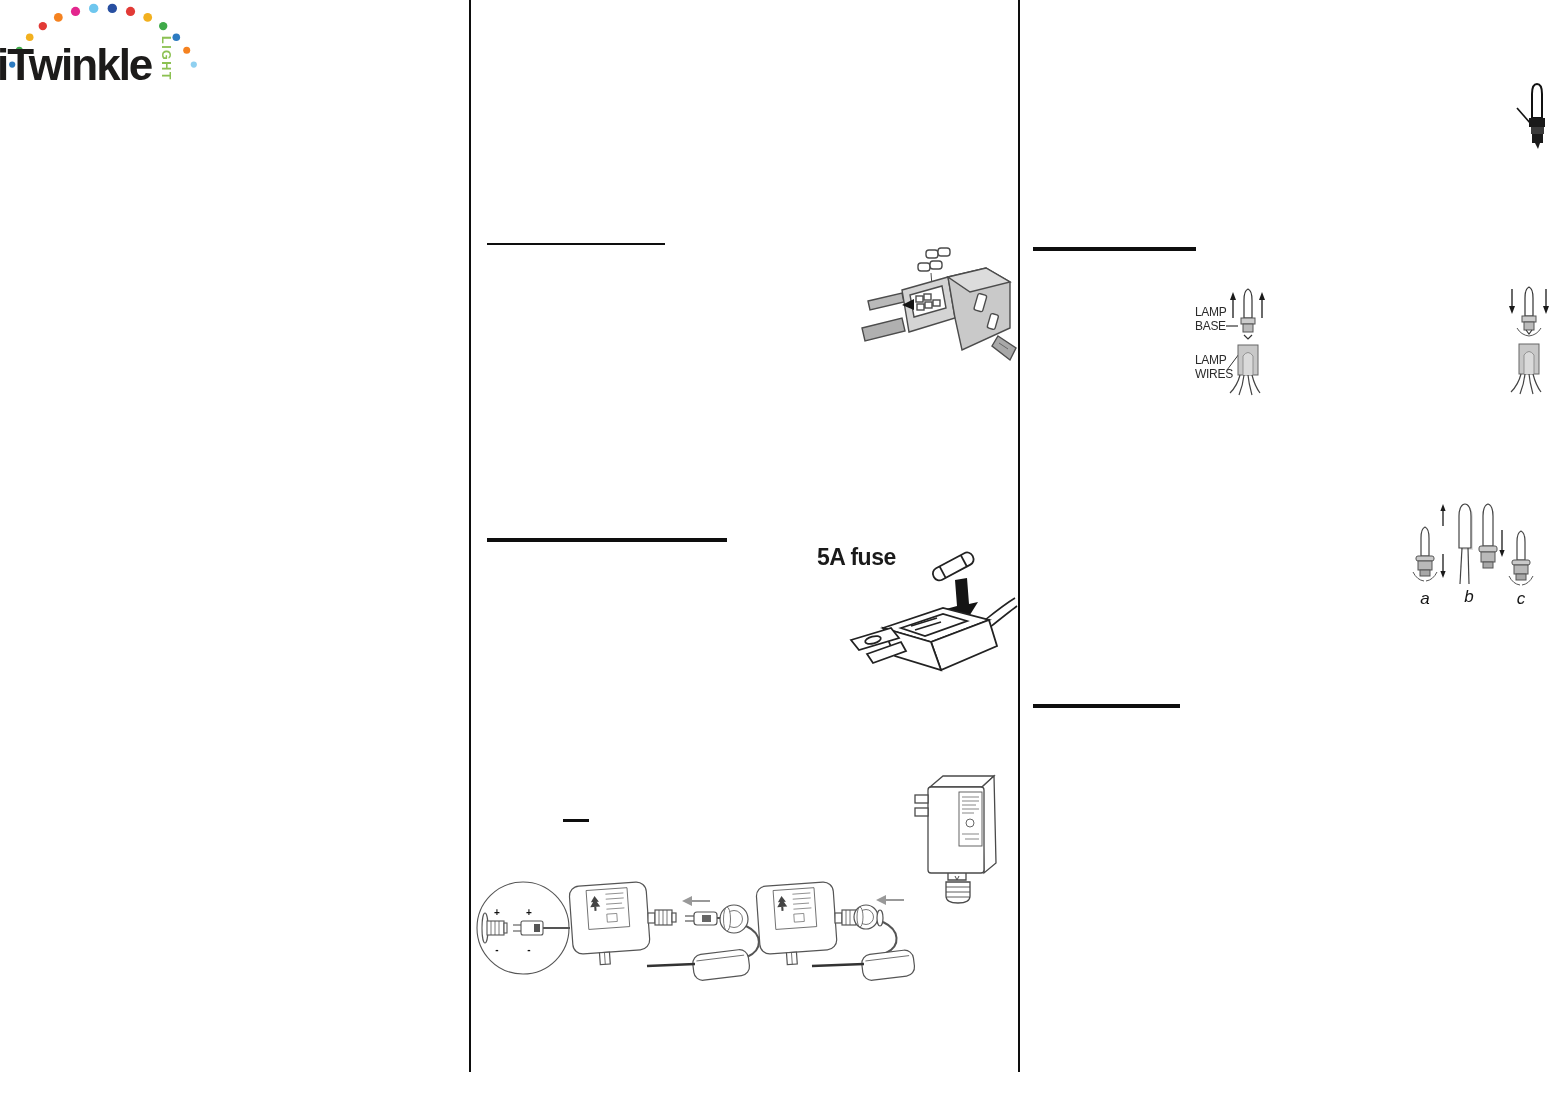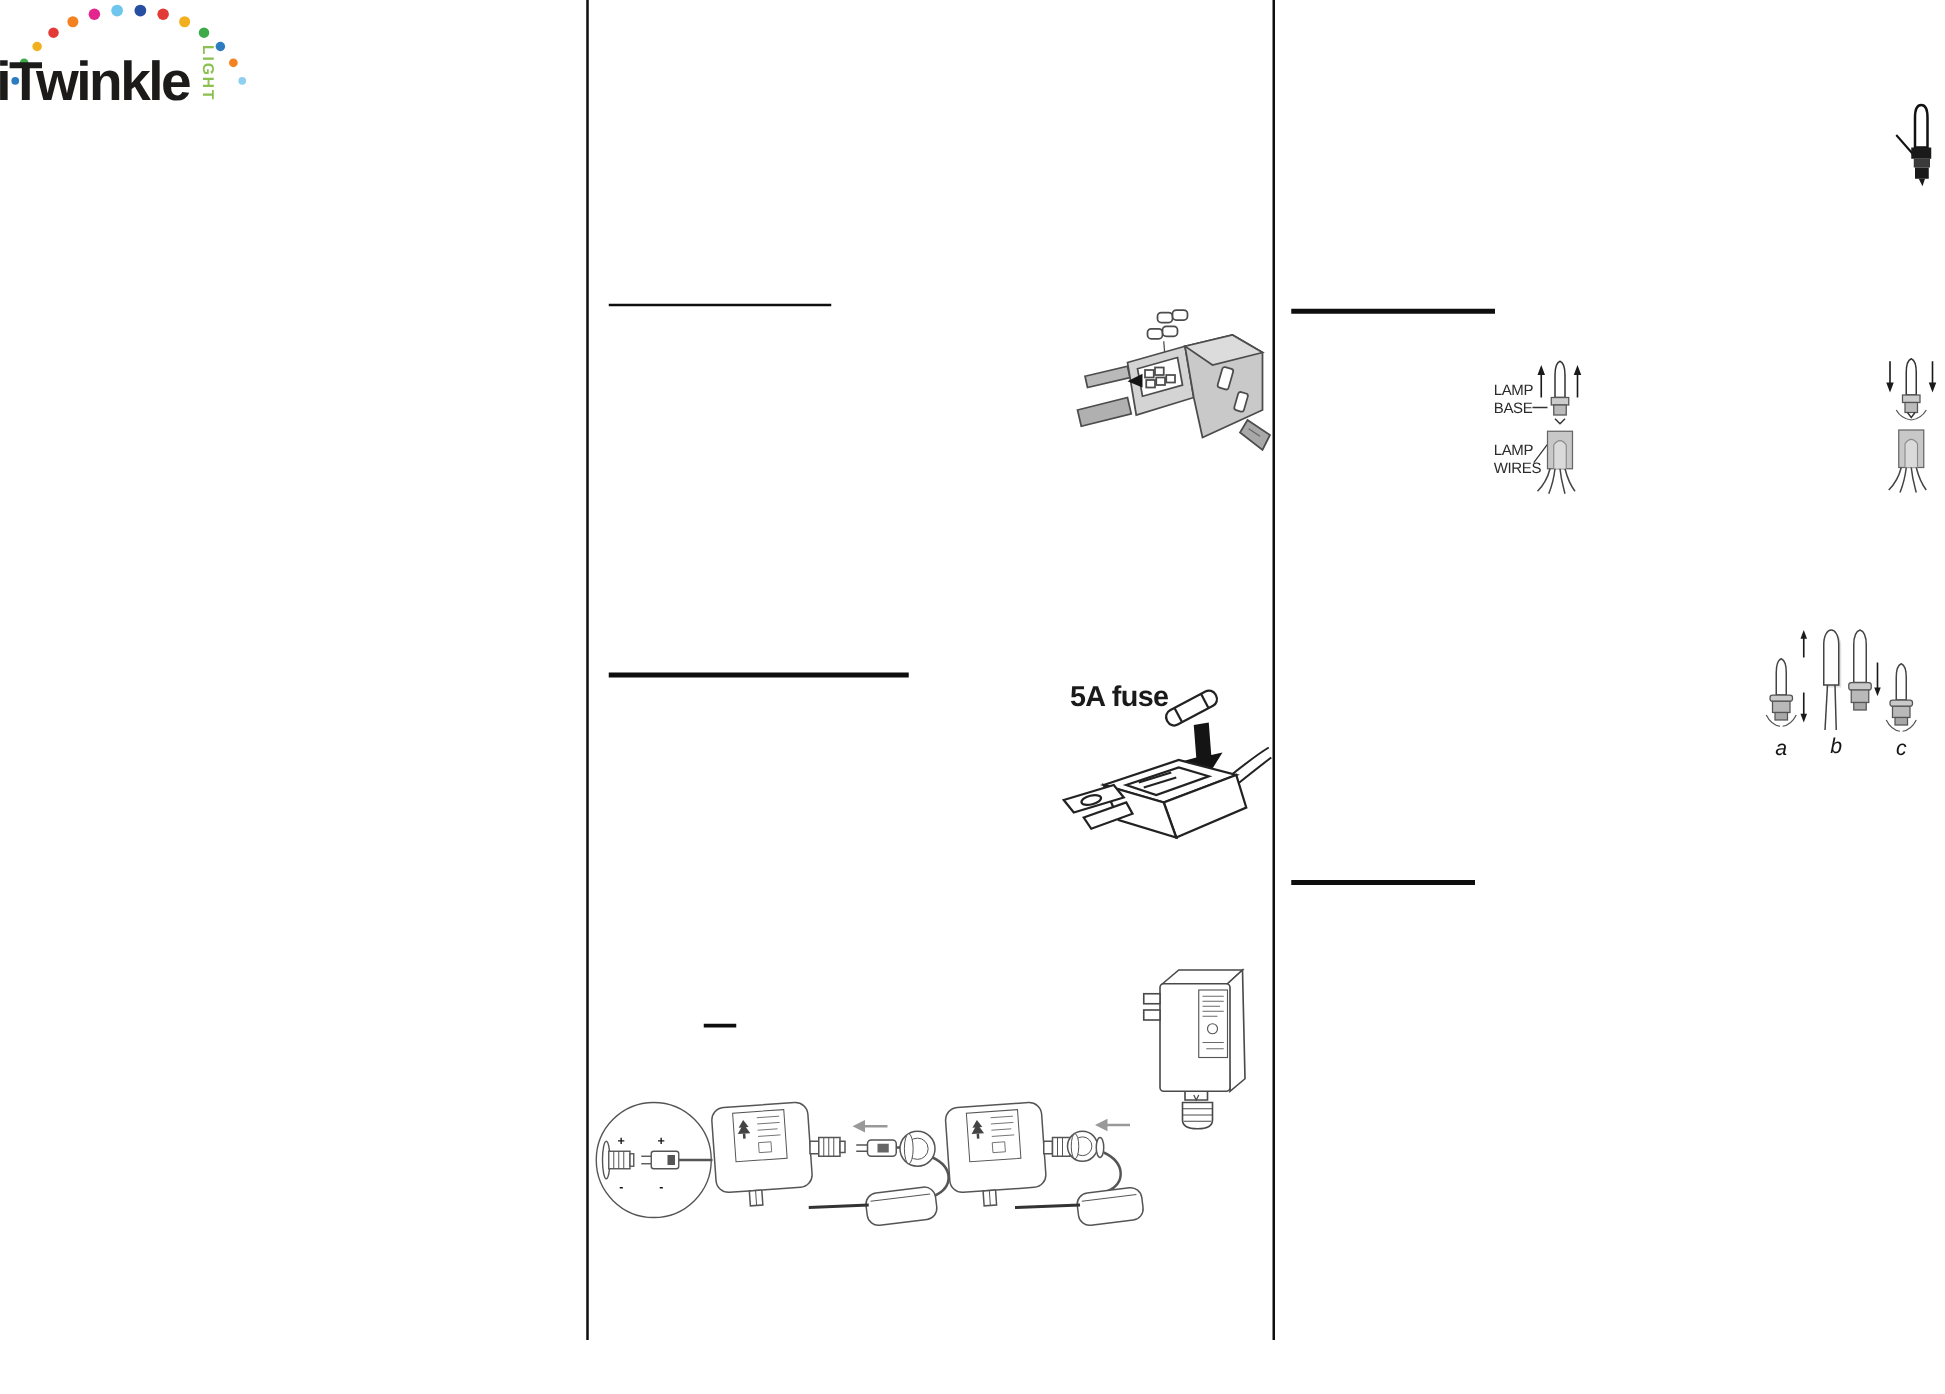--- a/index.html
+++ b/index.html
@@ -66,21 +66,21 @@
       <polygon points="90,33 128,24 152,38 112,48" fill="#dcdcdc"></polygon>
       <rect x="118" y="50" width="9" height="17" rx="2" transform="rotate(16 122 58)"></rect>
       <rect x="131" y="70" width="8" height="15" rx="2" transform="rotate(16 135 77)"></rect>
       <polygon points="140,92 158,104 152,116 134,102" fill="#a8a8a8"></polygon>
       <line x1="141" y1="99" x2="150" y2="105" stroke="#666" stroke-width="1"></line>
     </g>
   </svg>
 
   <div class="abs rule" style="left:487px;top:538px;width:240px;height:4px"></div>
 
-  <div class="abs fuse-label" style="left:856px;top:544px">5A fuse</div>
+  <div class="abs fuse-label" style="left:817px;top:544px">5A fuse</div>
 
   <svg class="abs" style="left:845px;top:552px" width="172" height="120" viewBox="0 0 172 120">
     <g fill="#ffffff" stroke="#222222" stroke-width="1.8">
       <g transform="rotate(-28 108 14)">
         <rect x="86" y="8" width="44" height="13" rx="6"></rect>
         <line x1="96" y1="8" x2="96" y2="21"></line>
           <line x1="120" y1="8" x2="120" y2="21"></line>
       </g>
       <polygon points="110,28 122,26 124,52 133,50 118,74 101,57 112,54" fill="#141414" stroke="none"></polygon>
       <path d="M140,68 C150,60 160,52 170,46" fill="none" stroke-width="1.6"></path>

